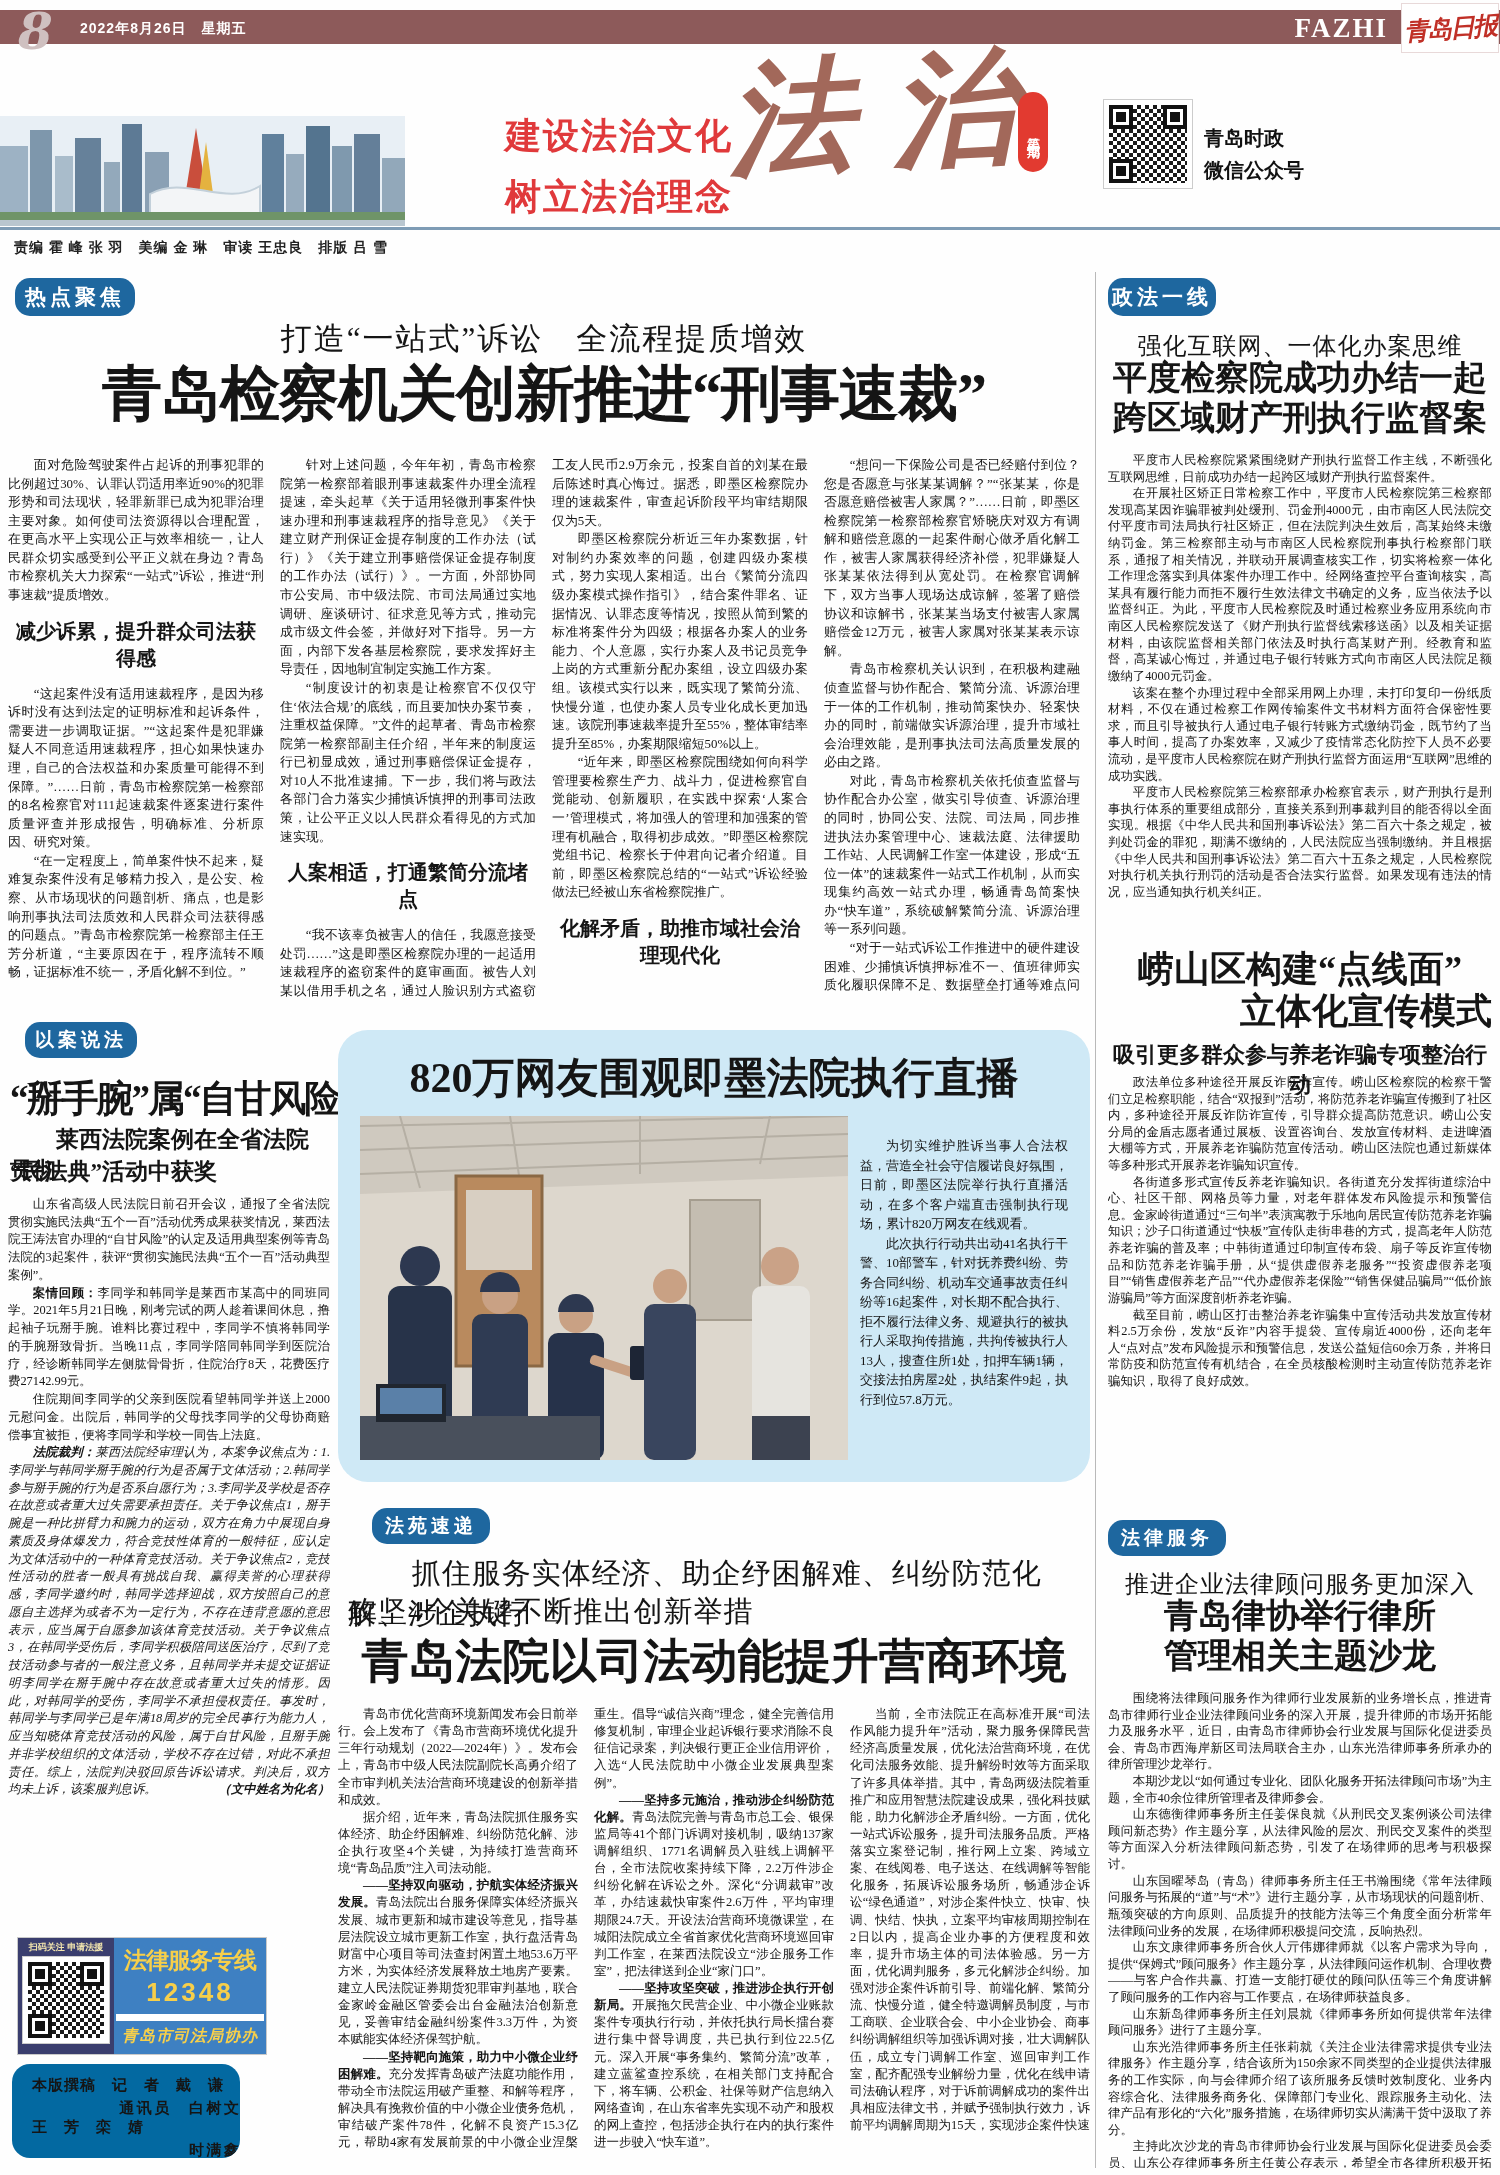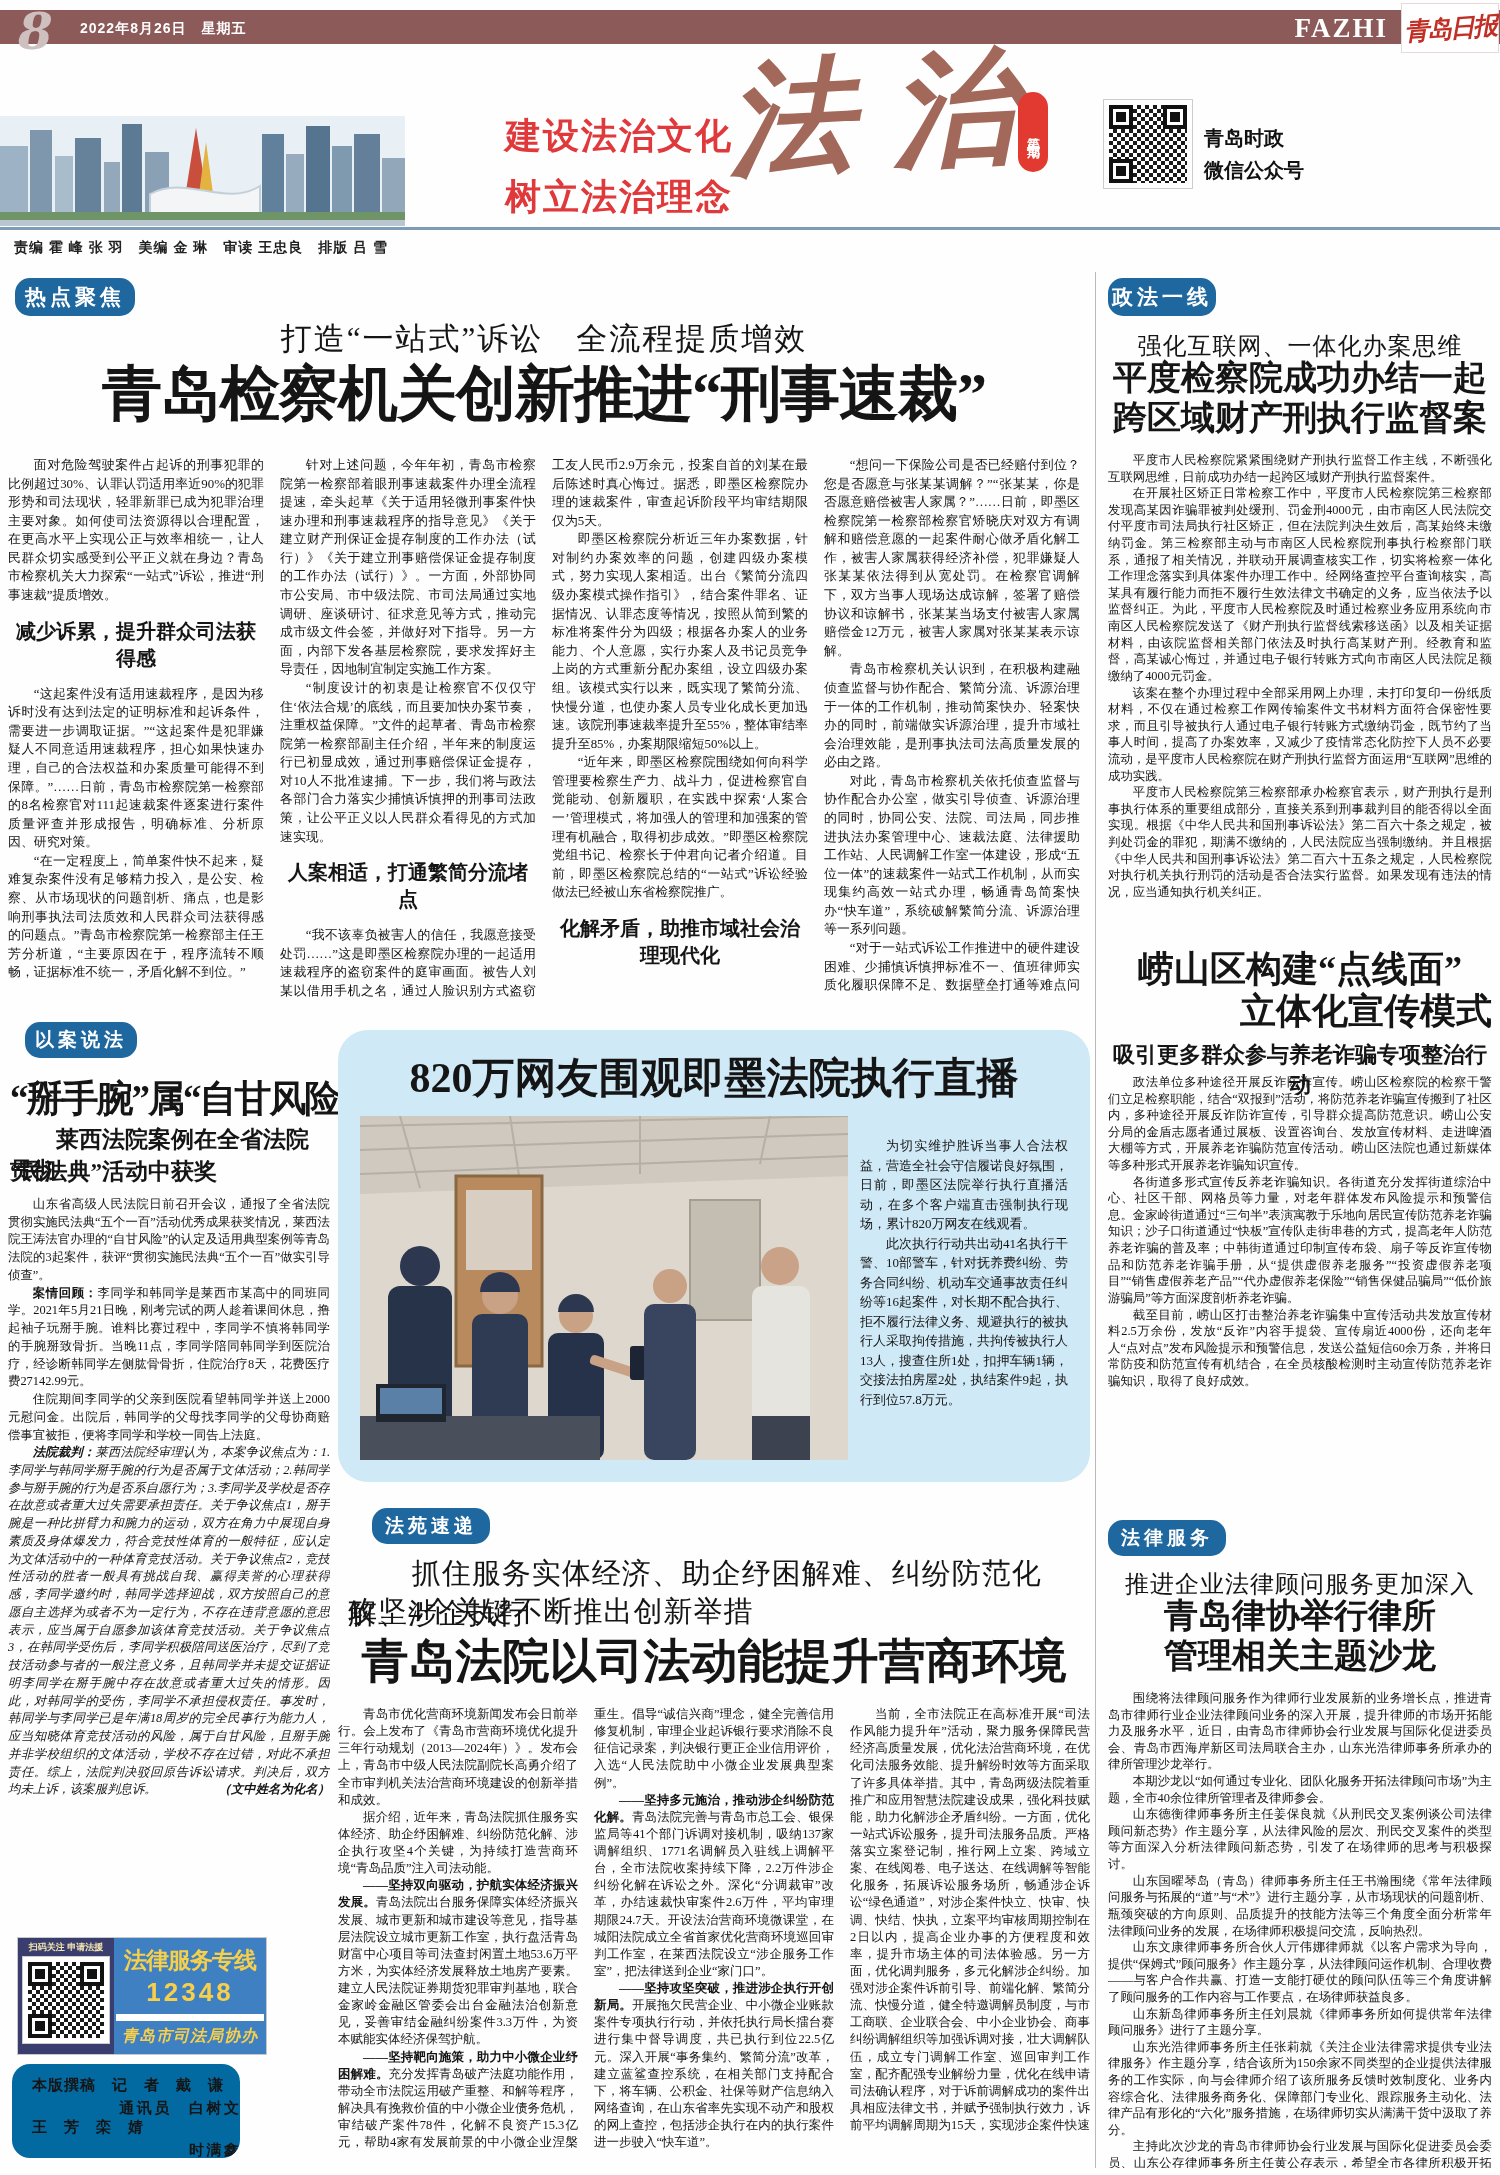--- a/index.html
+++ b/index.html
@@ -214,21 +214,21 @@
       <p>山东文康律师事务所合伙人亓伟娜律师就《以客户需求为导向，提供“保姆式”顾问服务》作主题分享，从法律顾问运作机制、合理收费——与客户合作共赢、打造一支能打硬仗的顾问队伍等三个角度讲解了顾问服务的工作内容与工作要点，在场律师获益良多。</p>
       <p>山东新岛律师事务所主任刘晨就《律师事务所如何提供常年法律顾问服务》进行了主题分享。</p>
       <p>山东光浩律师事务所主任张莉就《关注企业法律需求提供专业法律服务》作主题分享，结合该所为150余家不同类型的企业提供法律服务的工作实际，向与会律师介绍了该所服务反馈时效制度化、业务内容综合化、法律服务商务化、保障部门专业化、跟踪服务主动化、法律产品有形化的“六化”服务措施，在场律师切实从满满干货中汲取了养分。</p>
       <p>主持此次沙龙的青岛市律师协会行业发展与国际化促进委员会委员、山东公存律师事务所主任黄公存表示，希望全市各律所积极开拓法律顾问业务蓝海，为广大客户提供更为优质、高效的法律服务。</p>
     </div>
 
   <h2 class="abs case-head" style="margin:0;">“掰手腕”属“自甘风险”</h2>
   <div class="abs case-sub1">莱西法院案例在全省法院贯彻</div>
   <div class="abs case-sub2">“民法典”活动中获奖</div>
   <div class="abs flowbody case-body">
-      <p>山东省高级人民法院日前召开会议，通报了全省法院贯彻实施民法典“五个一百”活动优秀成果获奖情况，莱西法院王涛法官办理的“自甘风险”的认定及适用典型案例等青岛法院的3起案件，获评“贯彻实施民法典“五个一百”做实引导侦查”。</p>
+      <p>山东省高级人民法院日前召开会议，通报了全省法院贯彻实施民法典“五个一百”活动优秀成果获奖情况，莱西法院王涛法官办理的“自甘风险”的认定及适用典型案例等青岛法院的3起案件，获评“贯彻实施民法典“五个一百”活动典型案例”。</p>
       <p><b>案情回顾：</b>李同学和韩同学是莱西市某高中的同班同学。2021年5月21日晚，刚考完试的两人趁着课间休息，撸起袖子玩掰手腕。谁料比赛过程中，李同学不慎将韩同学的手腕掰致骨折。当晚11点，李同学陪同韩同学到医院治疗，经诊断韩同学左侧肱骨骨折，住院治疗8天，花费医疗费27142.99元。</p>
       <p>住院期间李同学的父亲到医院看望韩同学并送上2000元慰问金。出院后，韩同学的父母找李同学的父母协商赔偿事宜被拒，便将李同学和学校一同告上法庭。</p>
       <p class="kai"><b>法院裁判：</b>莱西法院经审理认为，本案争议焦点为：1.李同学与韩同学掰手腕的行为是否属于文体活动；2.韩同学参与掰手腕的行为是否系自愿行为；3.李同学及学校是否存在故意或者重大过失需要承担责任。关于争议焦点1，掰手腕是一种比拼臂力和腕力的运动，双方在角力中展现自身素质及身体爆发力，符合竞技性体育的一般特征，应认定为文体活动中的一种体育竞技活动。关于争议焦点2，竞技性活动的胜者一般具有挑战自我、赢得美誉的心理获得感，李同学邀约时，韩同学选择迎战，双方按照自己的意愿自主选择为或者不为一定行为，不存在违背意愿的意思表示，应当属于自愿参加该体育竞技活动。关于争议焦点3，在韩同学受伤后，李同学积极陪同送医治疗，尽到了竞技活动参与者的一般注意义务，且韩同学并未提交证据证明李同学在掰手腕中存在故意或者重大过失的情形。因此，对韩同学的受伤，李同学不承担侵权责任。事发时，韩同学与李同学已是年满18周岁的完全民事行为能力人，应当知晓体育竞技活动的风险，属于自甘风险，且掰手腕并非学校组织的文体活动，学校不存在过错，对此不承担责任。综上，法院判决驳回原告诉讼请求。判决后，双方均未上诉，该案服判息诉。<span class="endnote">（文中姓名为化名）</span></p>
     </div>
 
   <div class="abs bluebox"></div>
   <h2 class="abs bb-head" style="margin:0;">820万网友围观即墨法院执行直播</h2>
   <div class="abs bb-photo">
     <svg width="488" height="344" viewBox="0 0 488 344">
       <rect width="488" height="344" fill="#ddd7cd"></rect>
@@ -261,21 +261,21 @@
   </div>
   <div class="abs flowbody bb-text">
       <p>为切实维护胜诉当事人合法权益，营造全社会守信履诺良好氛围，日前，即墨区法院举行执行直播活动，在多个客户端直击强制执行现场，累计820万网友在线观看。</p>
       <p>此次执行行动共出动41名执行干警、10部警车，针对抚养费纠纷、劳务合同纠纷、机动车交通事故责任纠纷等16起案件，对长期不配合执行、拒不履行法律义务、规避执行的被执行人采取拘传措施，共拘传被执行人13人，搜查住所1处，扣押车辆1辆，交接法拍房屋2处，执结案件9起，执行到位57.8万元。</p>
     </div>
 
   <div class="abs bottom-kicker1">抓住服务实体经济、助企纾困解难、纠纷防范化解、涉企执行</div>
   <div class="abs bottom-kicker2">攻坚4个关键不断推出创新举措</div>
   <h1 class="abs bottom-head" style="margin:0;">青岛法院以司法动能提升营商环境</h1>
   <div class="abs flowbody bottom-body">
-      <p>青岛市优化营商环境新闻发布会日前举行。会上发布了《青岛市营商环境优化提升三年行动规划（2013—2024年）》。发布会上，青岛市中级人民法院副院长高勇介绍了全市审判机关法治营商环境建设的创新举措和成效。</p>
+      <p>青岛市优化营商环境新闻发布会日前举行。会上发布了《青岛市营商环境优化提升三年行动规划（2022—2024年）》。发布会上，青岛市中级人民法院副院长高勇介绍了全市审判机关法治营商环境建设的创新举措和成效。</p>
       <p>据介绍，近年来，青岛法院抓住服务实体经济、助企纾困解难、纠纷防范化解、涉企执行攻坚4个关键，为持续打造营商环境“青岛品质”注入司法动能。</p>
       <p><b>——坚持双向驱动，护航实体经济振兴发展。</b>青岛法院出台服务保障实体经济振兴发展、城市更新和城市建设等意见，指导基层法院设立城市更新工作室，执行盘活青岛财富中心项目等司法查封闲置土地53.6万平方米，为实体经济发展释放土地房产要素。建立人民法院证券期货犯罪审判基地，联合金家岭金融区管委会出台金融法治创新意见，妥善审结金融纠纷案件3.3万件，为资本赋能实体经济保驾护航。</p>
       <p><b>——坚持靶向施策，助力中小微企业纾困解难。</b>充分发挥青岛破产法庭功能作用，带动全市法院运用破产重整、和解等程序，解决具有挽救价值的中小微企业债务危机，审结破产案件78件，化解不良资产15.3亿元，帮助4家有发展前景的中小微企业涅槃重生。倡导“诚信兴商”理念，健全完善信用修复机制，审理企业起诉银行要求消除不良征信记录案，判决银行更正企业信用评价，入选“人民法院助中小微企业发展典型案例”。</p>
       <p><b>——坚持多元施治，推动涉企纠纷防范化解。</b>青岛法院完善与青岛市总工会、银保监局等41个部门诉调对接机制，吸纳137家调解组织、1771名调解员入驻线上调解平台，全市法院收案持续下降，2.2万件涉企纠纷化解在诉讼之外。深化“分调裁审”改革，办结速裁快审案件2.6万件，平均审理期限24.7天。开设法治营商环境微课堂，在城阳法院成立全省首家优化营商环境巡回审判工作室，在莱西法院设立“涉企服务工作室”，把法律送到企业“家门口”。</p>
       <p><b>——坚持攻坚突破，推进涉企执行开创新局。</b>开展拖欠民营企业、中小微企业账款案件专项执行行动，并依托执行局长擂台赛进行集中督导调度，共已执行到位22.5亿元。深入开展“事务集约、繁简分流”改革，建立蓝鲨查控系统，在相关部门支持配合下，将车辆、公积金、社保等财产信息纳入网络查询，在山东省率先实现不动产和股权的网上查控，包括涉企执行在内的执行案件进一步驶入“快车道”。</p>
       <p>当前，全市法院正在高标准开展“司法作风能力提升年”活动，聚力服务保障民营经济高质量发展，优化法治营商环境，在优化司法服务效能、提升解纷时效等方面采取了许多具体举措。其中，青岛两级法院着重推广和应用智慧法院建设成果，强化科技赋能，助力化解涉企矛盾纠纷。一方面，优化一站式诉讼服务，提升司法服务品质。严格落实立案登记制，推行网上立案、跨域立案、在线阅卷、电子送达、在线调解等智能化服务，拓展诉讼服务场所，畅通涉企诉讼“绿色通道”，对涉企案件快立、快审、快调、快结、快执，立案平均审核周期控制在2日以内，提高企业办事的方便程度和效率，提升市场主体的司法体验感。另一方面，优化调判服务，多元化解涉企纠纷。加强对涉企案件诉前引导、前端化解、繁简分流、快慢分道，健全特邀调解员制度，与市工商联、企业联合会、中小企业协会、商事纠纷调解组织等加强诉调对接，壮大调解队伍，成立专门调解工作室、巡回审判工作室，配齐配强专业解纷力量，优化在线申请司法确认程序，对于诉前调解成功的案件出具相应法律文书，并赋予强制执行效力，诉前平均调解周期为15天，实现涉企案件快速办结，切实发挥在线诉讼高效、便捷、低成本的解纷效能，营造法治公平的营商环境。</p>
     </div>
 
   <div class="abs banner">
     <div class="banner-left">

